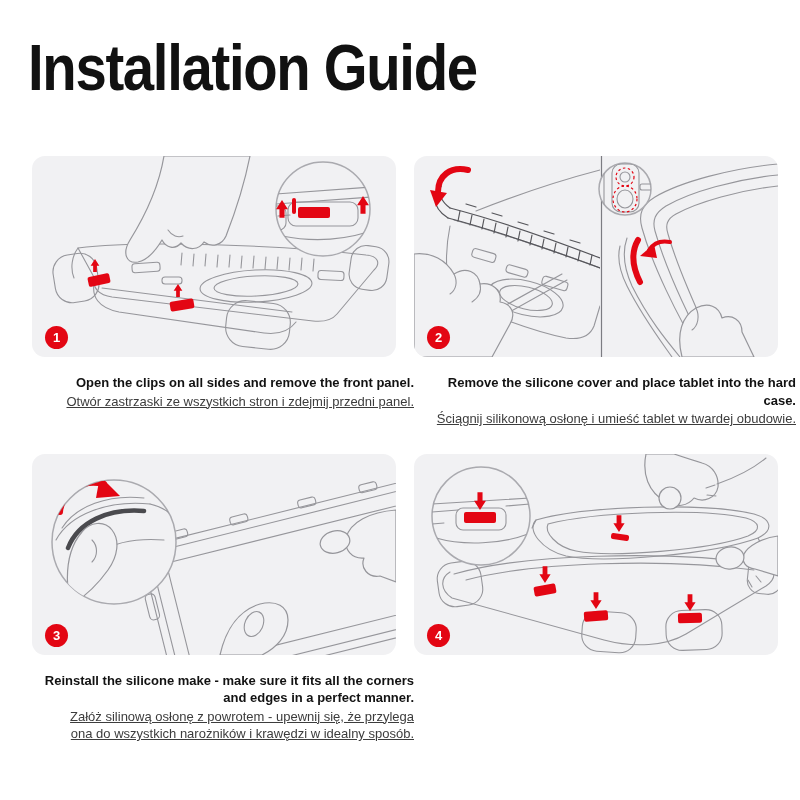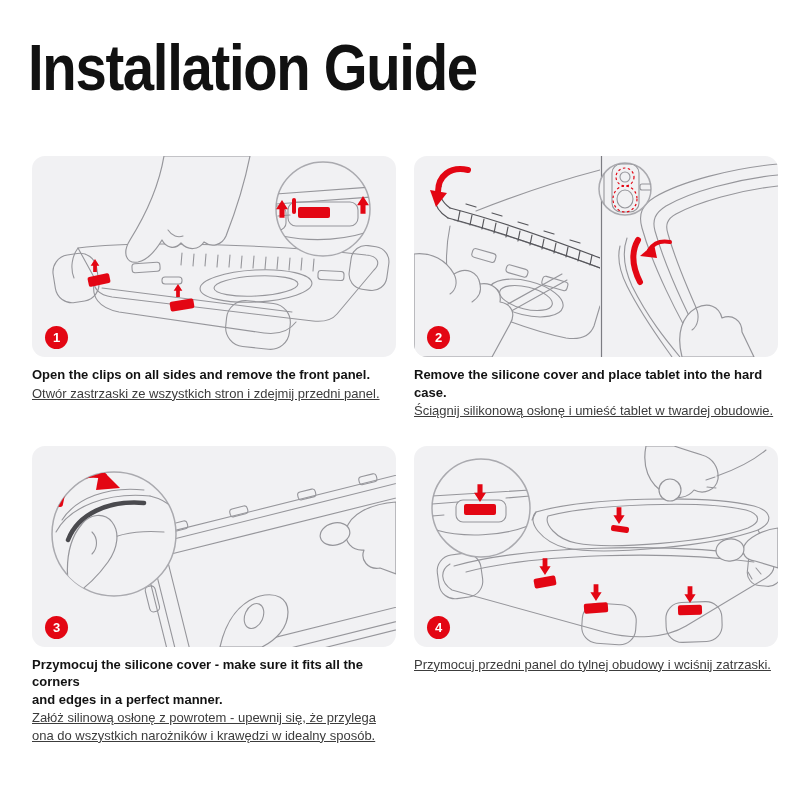--- a/index.html
+++ b/index.html
@@ -34,21 +34,21 @@
     background:var(--panel-bg);
     border-radius:13px;overflow:hidden;
   }
   .panel svg{position:absolute;left:0;top:0;width:100%;height:100%;}
   .badge{
     position:absolute;left:13px;bottom:8px;width:23px;height:23px;
     border-radius:50%;background:var(--red);color:#fff;
     font-size:13px;font-weight:700;
     display:flex;align-items:center;justify-content:center;
   }
-  .caption{margin-top:9px;width:382px;}
+  .caption{margin-top:17px;width:382px;text-align:right;}
   .caption .en{
     margin:0;font-size:13px;line-height:17.5px;font-weight:700;color:#121212;
     white-space:pre-line;
   }
   .caption .pl{
     margin:1px 0 0 0;font-size:13px;line-height:17.5px;font-weight:400;color:#3c3c3c;
     white-space:pre-line;
     text-decoration:underline;
   }
   
@@ -274,21 +274,21 @@
               <path class="hand" d="M38,152 C32,118 36,94 50,78 C58,68 72,66 80,76 C88,86 86,102 76,116 C66,130 54,142 38,152 Z"></path>
               <path class="line" d="M60,86 C66,92 66,102 60,108"></path>
               <path class="red-stroke-thick" d="M28,58 C30,36 50,25 72,30"></path>
               <polygon class="red-fill" points="88,42 68,22 64,44"></polygon>
             </g>
           </g>
         </svg>
         <div class="badge">3</div>
       </div>
       <div class="caption">
-        <p class="en">Przymocuj the silicone cover - make sure it fits all the corners
+        <p class="en">Reinstall the silicone make - make sure it fits all the corners
 and edges in a perfect manner.</p>
         <p class="pl">Załóż silinową osłonę z powrotem - upewnij się, że przylega
 ona do wszystkich narożników i krawędzi w idealny sposób.</p>
       </div>
     </div>
 
     <div class="cell">
       <div class="panel">
         <svg viewBox="0 0 364 201">
           <g class="line">
@@ -338,18 +338,17 @@
                 <path d="M18,70 L30,69"></path>
               </g>
               <rect class="red-fill" x="50" y="58" width="32" height="11" rx="2"></rect>
               <use href="#arrow-up" class="red-fill" transform="translate(66,56) rotate(180) scale(0.85)"></use>
             </g>
           </g>
         </svg>
         <div class="badge">4</div>
       </div>
       <div class="caption">
-        <p class="pl">Przymocuj przedni panel do tylnej obudowy i wciśnij zatrzaski.</p>
       </div>
     </div>
 
   </div>
 </div>
 
 </body></html>

